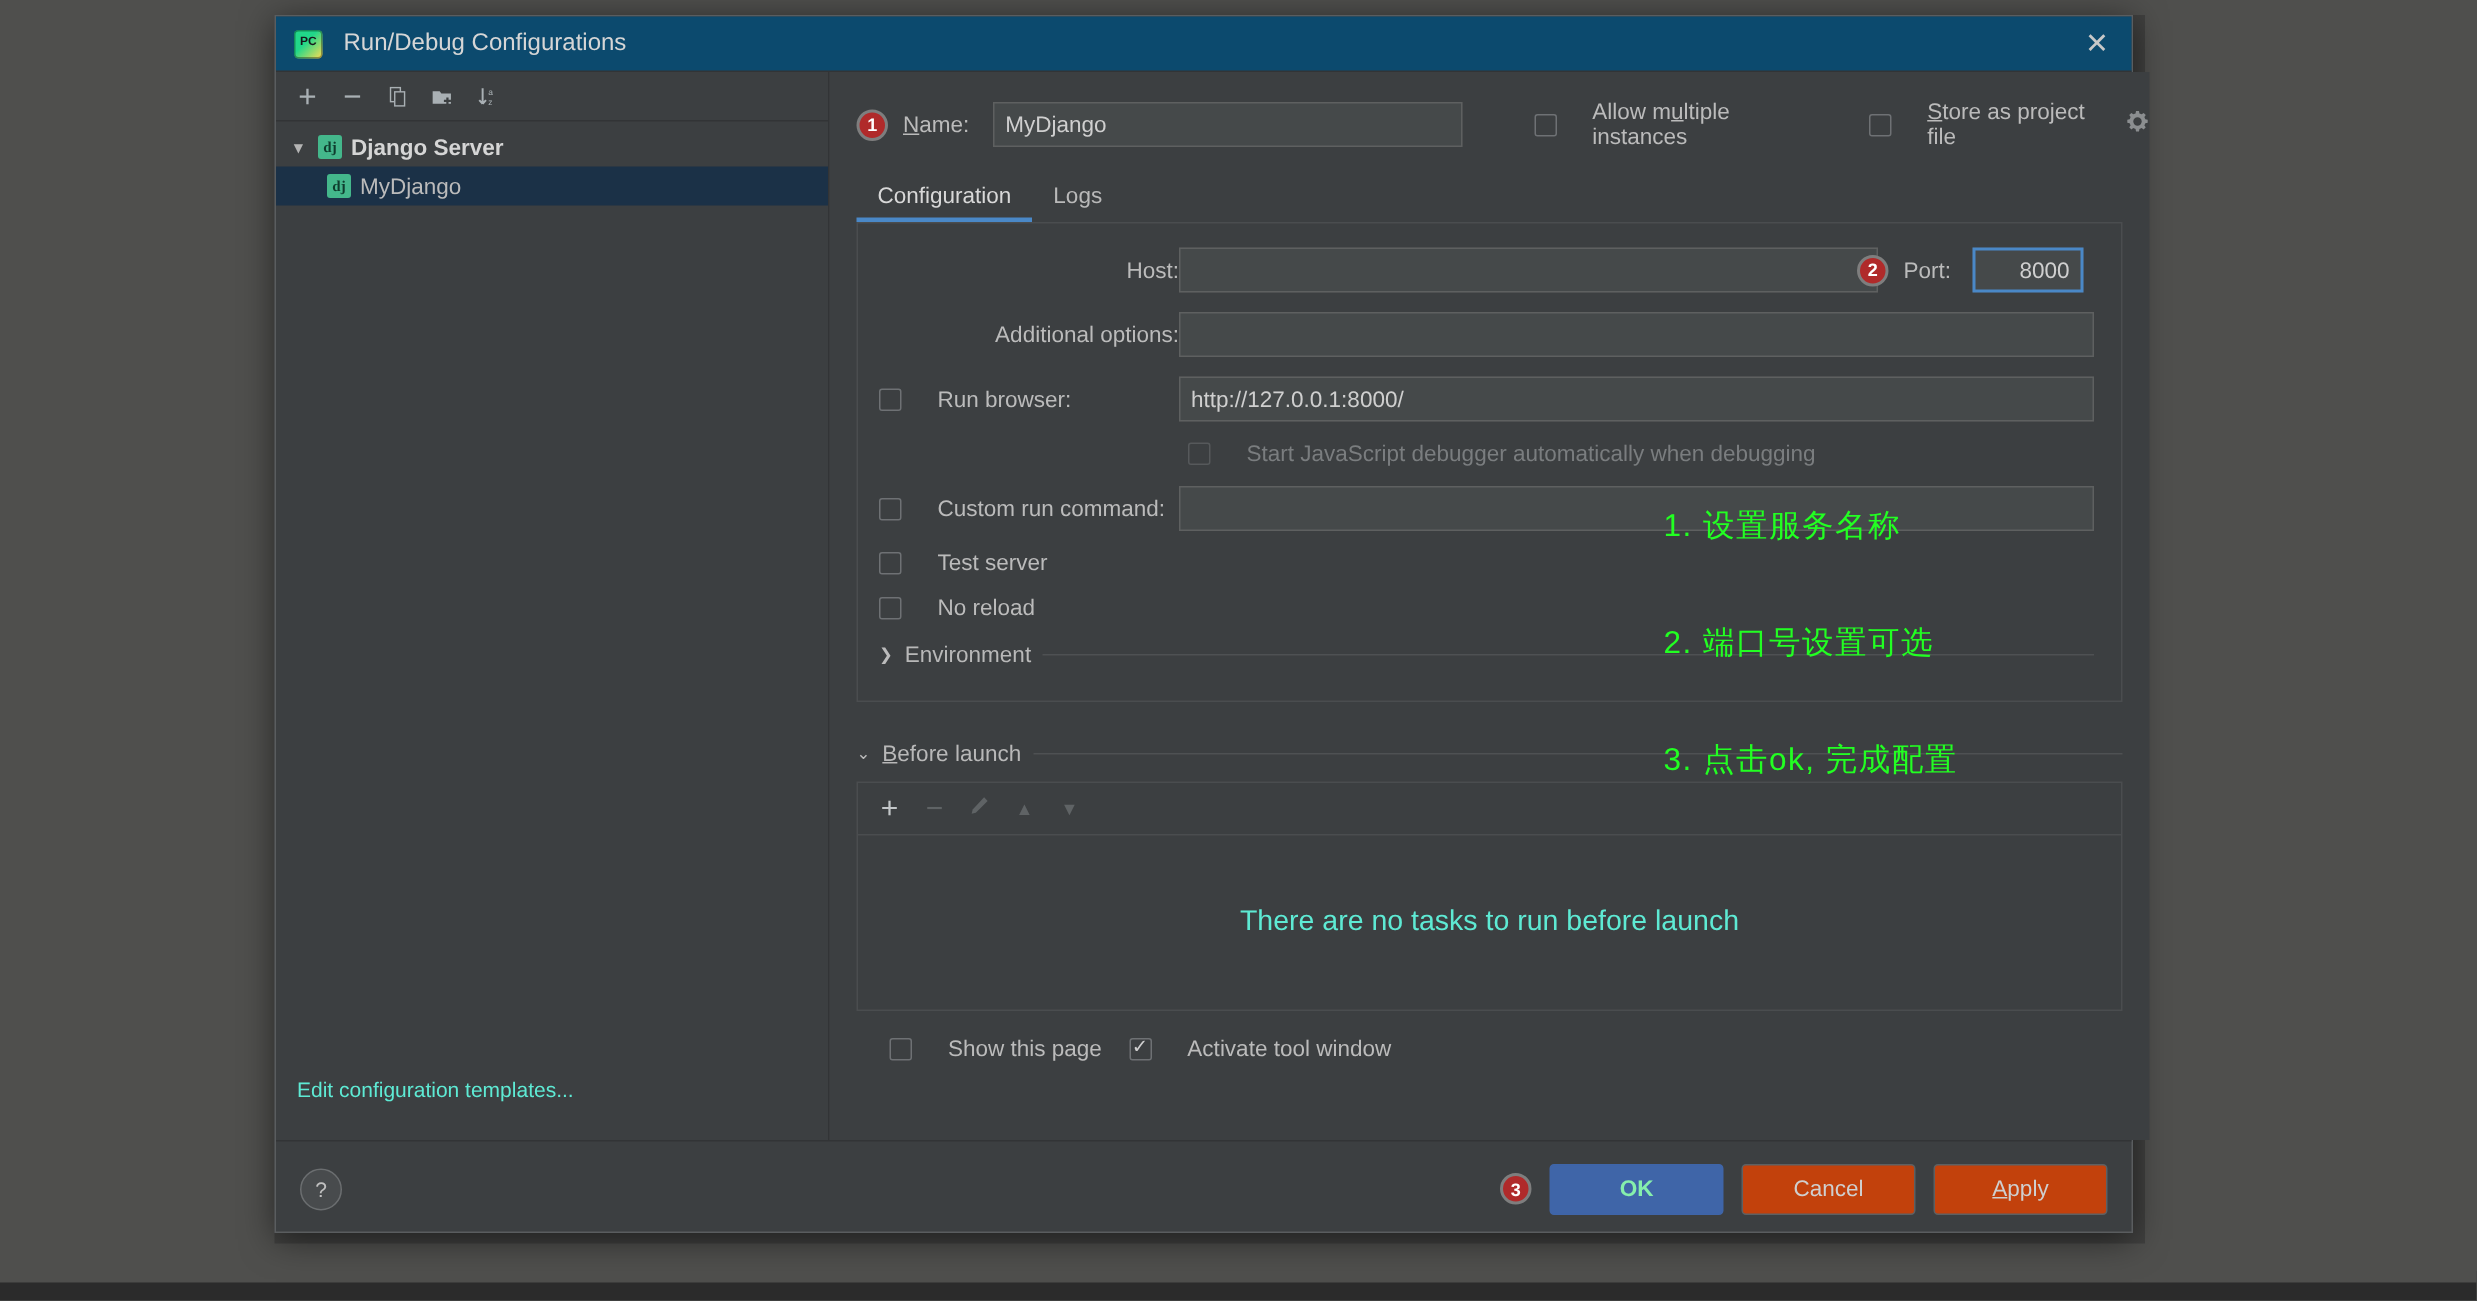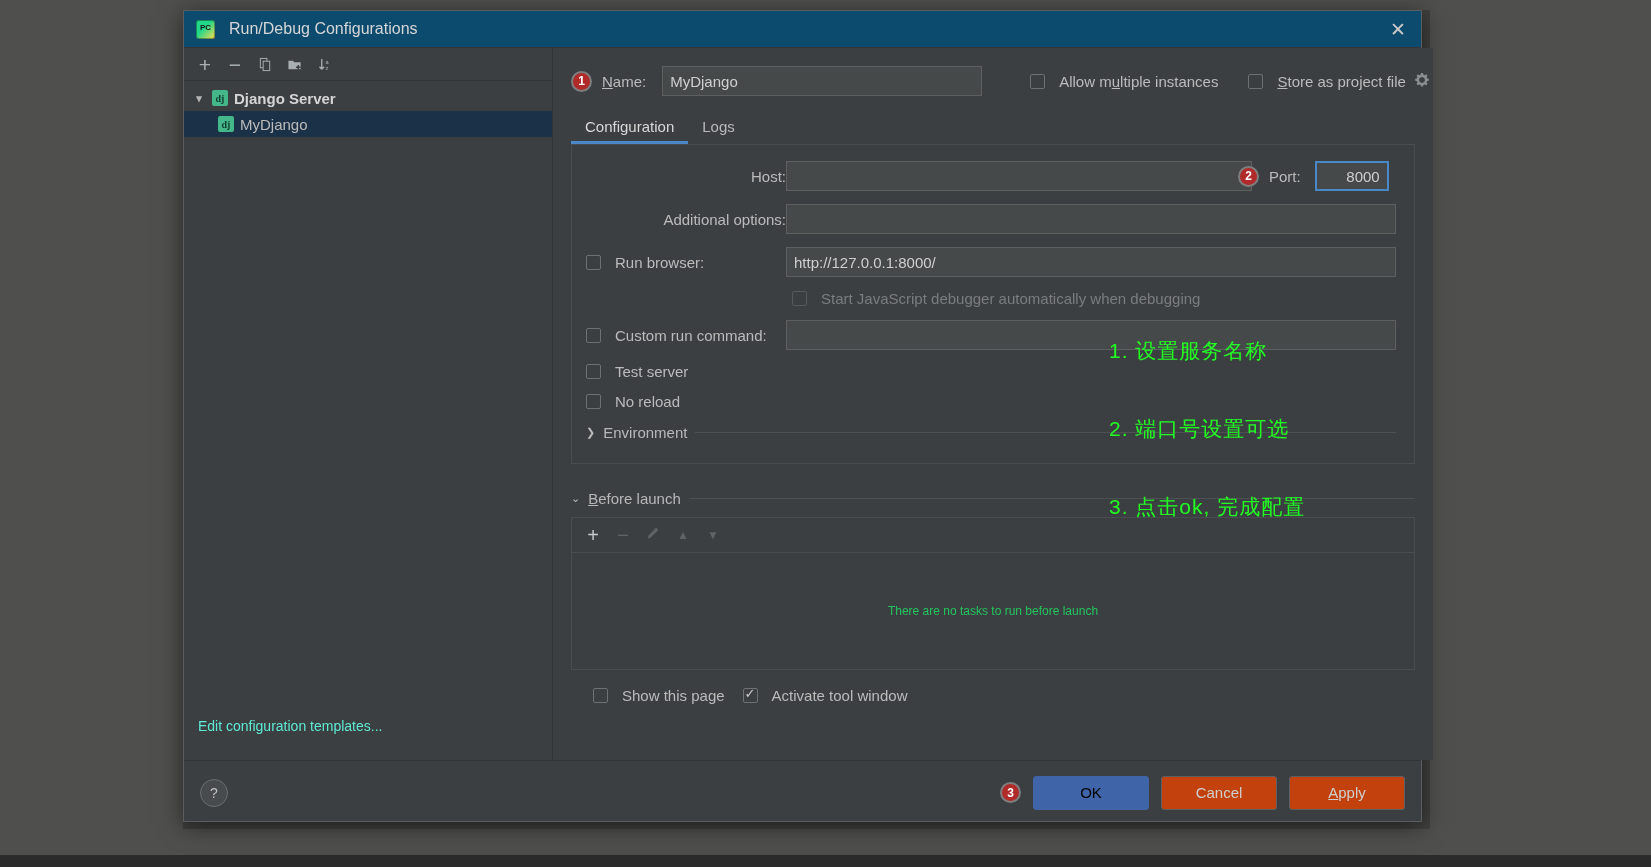--- a/index.html
+++ b/index.html
@@ -142,21 +142,21 @@
     width:15px; height:15px; box-sizing:border-box;
     border:1px solid #6e7174; background:#3c3f41;
     border-radius:2px; flex:none; position:relative;
   }
   .cbx.checked:after {
     content:"✓"; position:absolute; left:1px; top:-3px;
     font-size:13px; color:#cfcfcf;
   }
   .cbx.disabled { border-color:#56595b; }
 
-  .check-item { display:flex; align-items:center; gap:14px; }
+  .check-item { display:flex; align-items:center; gap:24px; }
   .dim { color:#7a7d7f; }
 
   
   .tabs { display:flex; gap:0; padding-left:18px; margin-top:16px; }
   .tab {
     padding: 6px 14px 9px 14px;
     font-size:15px; color:#b9b9b9; position:relative;
   }
   .tab.active { color:#d8d8d8; }
   .tab.active:after {
@@ -188,21 +188,21 @@
     border:1px solid #4a4d4f; margin-top: 10px;
   }
   .bl-toolbar {
     height:34px; display:flex; align-items:center; gap:8px;
     padding-left: 10px; border-bottom:1px solid #4a4d4f;
   }
   .bl-btn { color:#a9b0b4; font-size:16px; width:22px; text-align:center;}
   .bl-btn.dimmed { color:#5f6365; }
   .bl-empty {
     height:116px; display:flex; align-items:center; justify-content:center;
-    color:#22c55e; font-size:12px;
+    color:#5eead4; font-size:19px;
   }
   .bottom-checks {
     display:flex; align-items:center; gap:18px;
     margin: 17px 0 0 22px;
   }
 
   .annot {
     position:absolute;
     left: 556px; top: 238px;
     color:#22ff22; font-size:21px; line-height:26px;
@@ -226,21 +226,21 @@
   }
   .footer-spacer { flex:1; }
   .btn {
     min-width: 86px; height: 32px;
     border:1px solid #5d6062; background:#c2410c; color:#cfcfcf;
     font-size:15px; border-radius:3px;
     display:flex; align-items:center; justify-content:center;
     margin-left: 12px; padding: 0 14px;
     font-family:"Liberation Sans", sans-serif;
   }
-  .btn.primary { background:#3f65a8; border-color:#3f65a8; color:#000000; }
+  .btn.primary { background:#3f65a8; border-color:#3f65a8; color:#86efac;font-weight:bold; }
   .taskbar-strip {
     position:absolute; left:0; bottom:0; width:1651px; height:12px;
     background:#2b2b2b;
   }
 </style>
 </head>
 <body>
 
 <div id="dialog-shadow-r"></div>
 <div id="dialog-shadow-b"></div>

